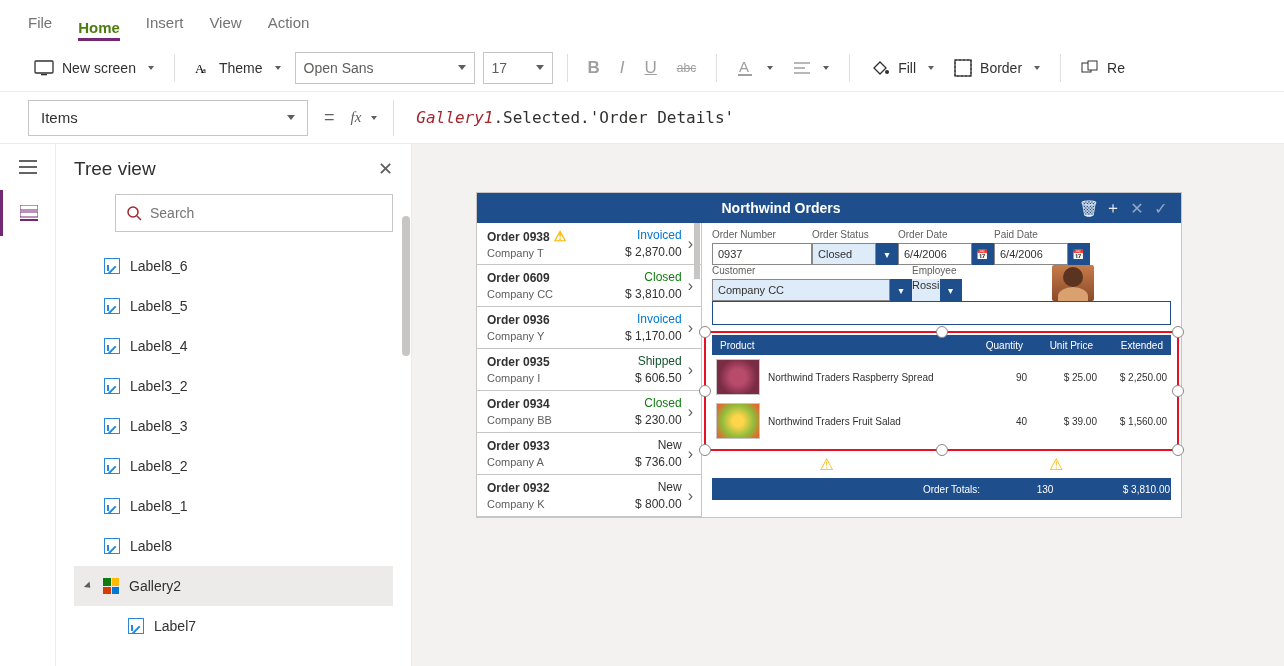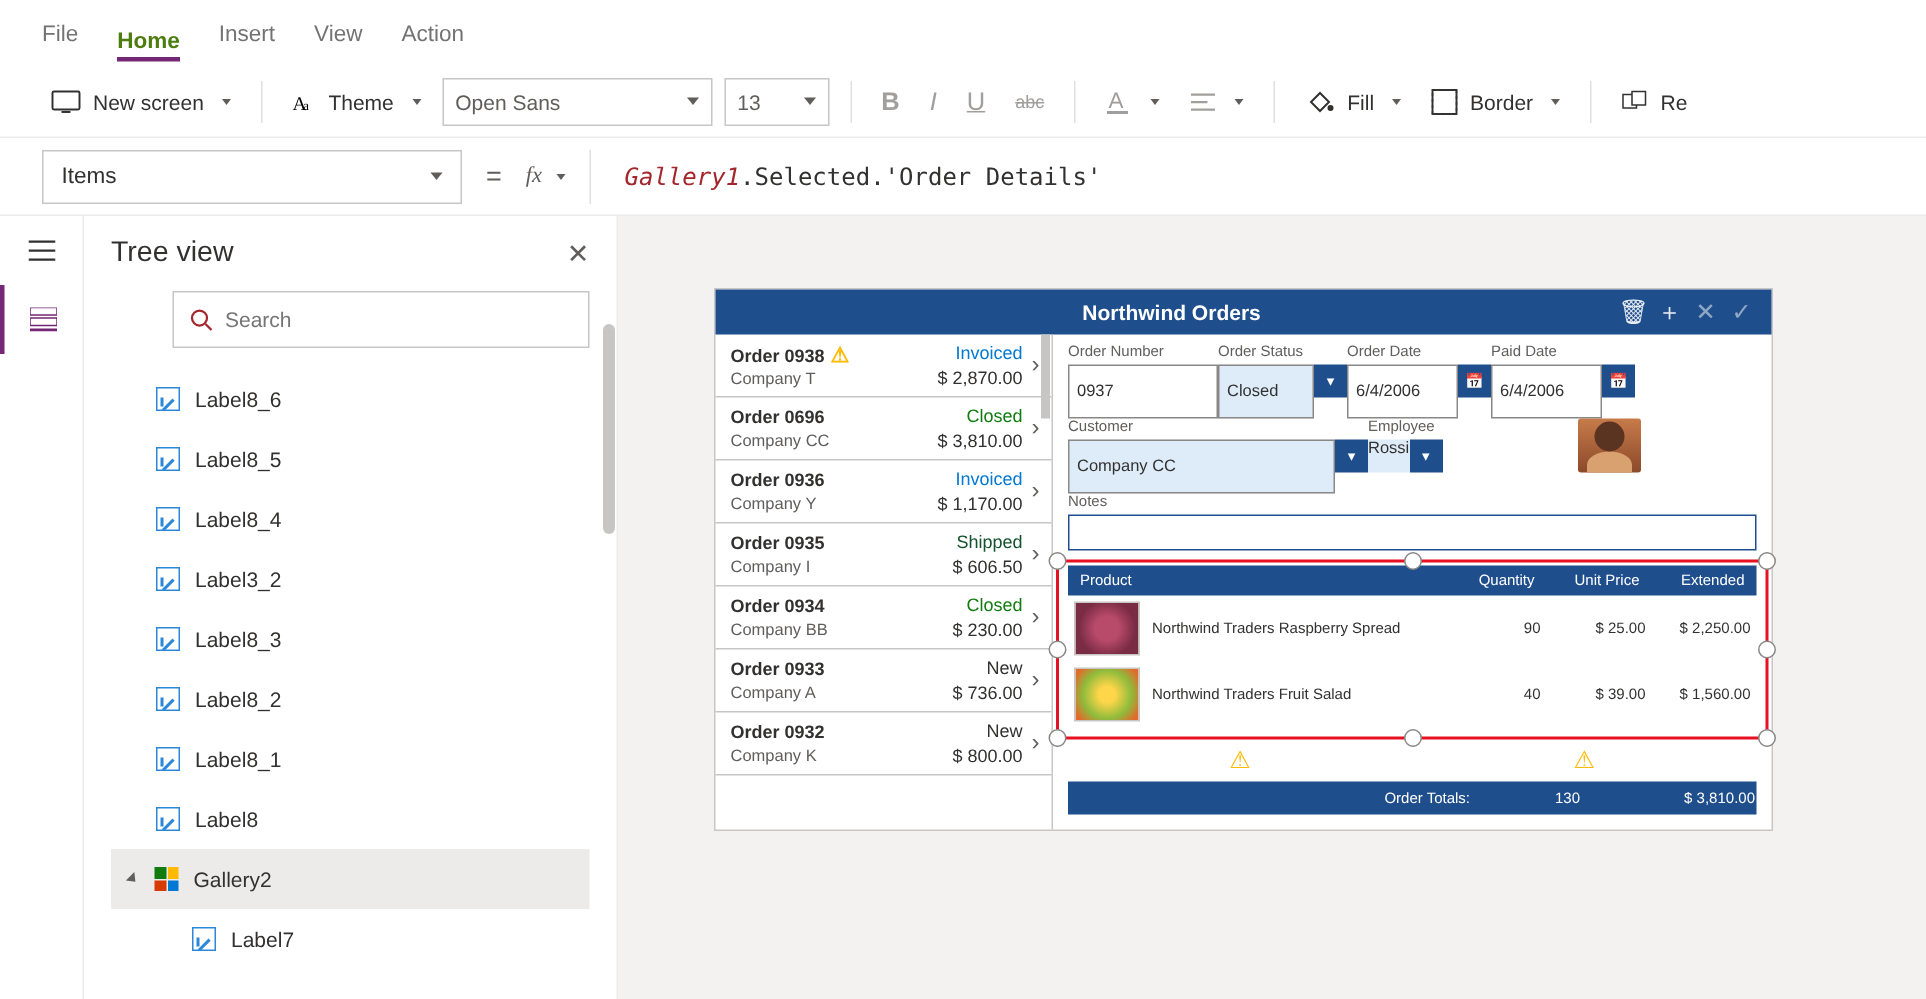--- a/index.html
+++ b/index.html
@@ -122,21 +122,21 @@
 .ostatus{font-size:12px;}
 .oval{font-size:12px; margin-top:3px;}
 .chev{ margin-left:6px; color:#605e5c; font-size:16px;}
 .st-inv{color:#0078d4;} .st-closed{color:#107c10;} .st-ship{color:#14532d;} .st-new{color:#323130;}
 .warn{color:#ffb900; font-size:14px; margin-left:4px;}
 
 .detail { flex:1; padding:6px 10px 10px 10px; position:relative;}
 .frow { display:flex; margin-bottom:0;}
 .fcol { display:flex; flex-direction:column; gap:3px;}
 .flabel{ font-size:10px; color:#605e5c;}
-.finput{ height:36px; border:1px solid #8a8886; padding:0 5px; font-size:11px; background:#fff; display:flex; align-items:center;}
+.finput{ height:22px; border:1px solid #8a8886; padding:0 5px; font-size:11px; background:#fff; display:flex; align-items:center;}
 .fsel{ display:flex;}
 .fsel .finput{ flex:1;}
 .fsel .fbtn{ width:22px; height:22px; background:#1f4e8c; color:#fff; display:flex; align-items:center; justify-content:center; font-size:10px;}
 .notes{ height:24px; border:1px solid #1f4e8c;}
 .avatar{ width:42px; height:36px; background:linear-gradient(#c77b4a,#8b4a2a); border-radius:2px; position:relative; overflow:hidden;}
 .avatar::after{content:"";position:absolute;width:20px;height:20px;background:#5a3420;border-radius:50%;left:11px;top:2px;}
 .avatar::before{content:"";position:absolute;width:30px;height:18px;background:#d9a070;border-radius:50% 50% 0 0;left:6px;top:22px;}
 
 
 .selbox{ border:2px solid #e81123; margin:0 -8px; padding:2px 6px 6px 6px; position:relative;}
@@ -198,21 +198,21 @@
         </svg>
     </span>
     <span>Theme</span>
     <span class="caret-sm"></span>
   </div>
   <div class="tb-select" style="width:180px">
     <span>Open Sans</span>
     <span class="caret"></span>
   </div>
   <div class="tb-select" style="width:70px">
-    <span>13</span>
+    <span>17</span>
     <span class="caret"></span>
   </div>
   <div class="sep"></div>
   <div class="tb-btn" style="font-weight:700;color:#a19f9d;font-size:17px">B</div>
   <div class="tb-btn" style="font-style:italic;color:#a19f9d;font-size:17px">I</div>
   <div class="tb-btn" style="text-decoration:underline;color:#a19f9d;font-size:17px">U</div>
   <div class="tb-btn" style="text-decoration:line-through;color:#a19f9d;font-size:12px">abc</div>
   <div class="sep"></div>
   <div class="tb-btn">
     <span class="ic">
@@ -385,21 +385,21 @@
                   <div class="ocomp">Company T</div>
                 </div>
       <div class="oR">
                   <div class="ostatus st-inv">Invoiced</div>
                   <div class="oval">$ 2,870.00</div>
                 </div>
       <div class="chev">›</div>
     </div>
               <div class="orow">
       <div class="oL">
-                  <div class="oname">Order 0696</div>
+                  <div class="oname">Order 0609</div>
                   <div class="ocomp">Company CC</div>
                 </div>
       <div class="oR">
                   <div class="ostatus st-closed">Closed</div>
                   <div class="oval">$ 3,810.00</div>
                 </div>
       <div class="chev">›</div>
     </div>
               <div class="orow">
       <div class="oL">
@@ -497,21 +497,20 @@
             <div class="fcol" style="width:140px">
               <div class="flabel">Employee</div>
               <div class="fsel">
                   <div class="" attr="" style="background:#deecf9">Rossi</div>
                   <div class="fbtn">▾</div>
                 </div>
             </div>
             <div class="avatar"></div>
           </div>
           <div class="fcol" style="margin-bottom:6px">
-            <div class="flabel">Notes</div>
             <div class="notes"></div>
           </div>
 
           <div class="selbox">
             <div class="handle tl"></div>
             <div class="handle tr"></div>
             <div class="handle bl"></div>
             <div class="handle br"></div>
             <div class="handle tm"></div>
             <div class="handle bm"></div>

